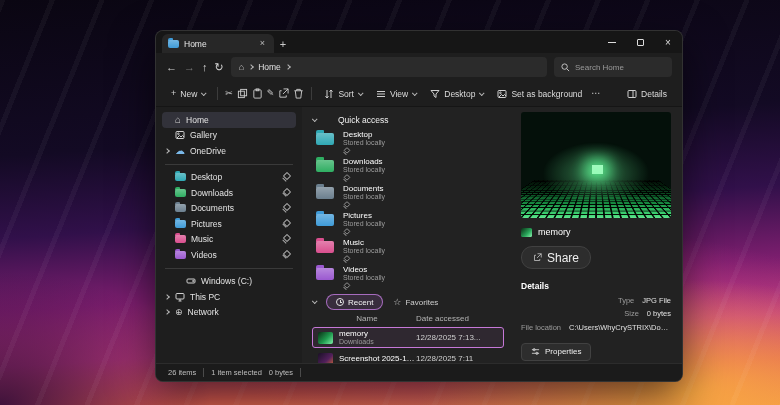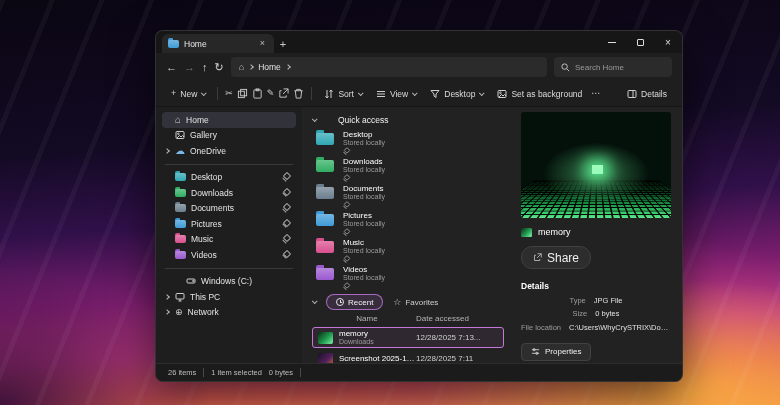--- a/index.html
+++ b/index.html
@@ -123,21 +123,21 @@
       repeating-linear-gradient(0deg, rgba(0,0,0,.95) 0 2.5px, rgba(0,0,0,0) 2.5px 8px),
       linear-gradient(180deg, #020b04 0%, #073015 38%, #15863d 68%, #3fd674 88%, #9af7bb 100%);
     transform:perspective(110px) rotateX(52deg); transform-origin:50% 100%;
   }
   .glow { position:absolute; inset:0; background:radial-gradient(ellipse 55% 45% at 50% 58%, rgba(110,255,160,.45), rgba(0,0,0,0) 65%); }
   .core { position:absolute; left:47%; top:50%; width:11px; height:9px; background:#b9f9cc; box-shadow:0 0 14px 7px rgba(90,255,150,.75); }
   .dname-row { display:flex; align-items:center; gap:6px; margin-top:9px; font-size:9px; color:#fff; flex:none; }
   .dfile-ico { width:11px; height:9px; border-radius:1.5px; background:linear-gradient(135deg,#0b2c14,#2aa85c 60%,#8df2ae); flex:none; }
   .share-btn { margin-top:9px; align-self:flex-start; display:flex; align-items:center; gap:5px; background:#2d2d2d; border:1px solid #414141; border-radius:11px; padding:3.5px 11px; font-size:12px; color:#efefef; }
   .details-h { margin-top:12px; font-size:8.5px; font-weight:bold; color:#fff; flex:none; }
-  .field { display:flex; justify-content:center; gap:8px; margin-top:4.5px; font-size:7.5px; flex:none; }
+  .field { display:flex; justify-content:flex-end; gap:8px; margin-top:4.5px; font-size:7.5px; flex:none; }
   .fkey { color:#9c9c9c; flex:none; }
   .fval { color:#e0e0e0; text-align:right; white-space:nowrap; overflow:hidden; text-overflow:ellipsis; max-width:104px; }
   .props-btn { margin-top:11px; align-self:flex-start; display:flex; align-items:center; gap:5px; background:#2d2d2d; border:1px solid #414141; border-radius:4px; padding:3.5px 9px; font-size:8px; color:#efefef; }
 
   
   .statusbar { height:18px; flex:none; display:flex; align-items:center; gap:7px; padding:0 12px; font-size:7.5px; color:#bdbdbd; background:#1b1b1b; border-top:1px solid #2c2c2c; }
   .sdiv { width:1px; height:9px; background:#4a4a4a; }
 
   svg.ic { stroke:#cfcfcf; fill:none; stroke-width:1; }
 </style>

